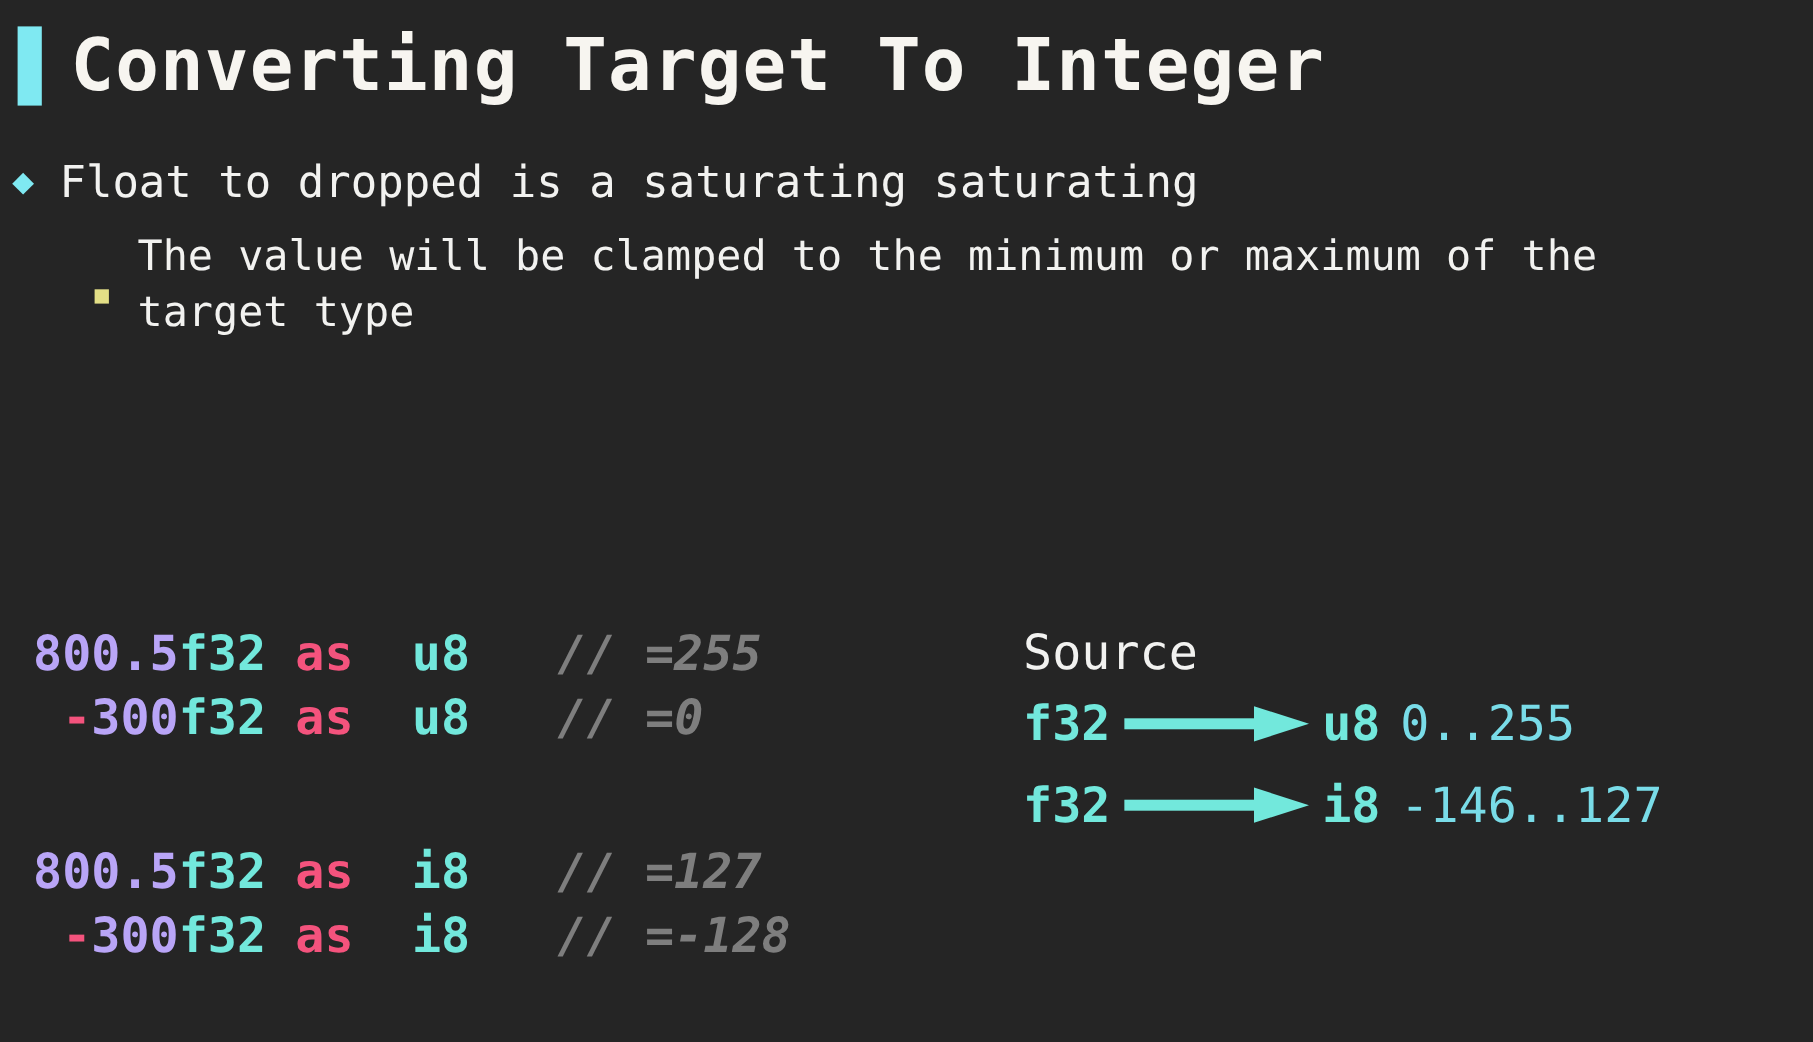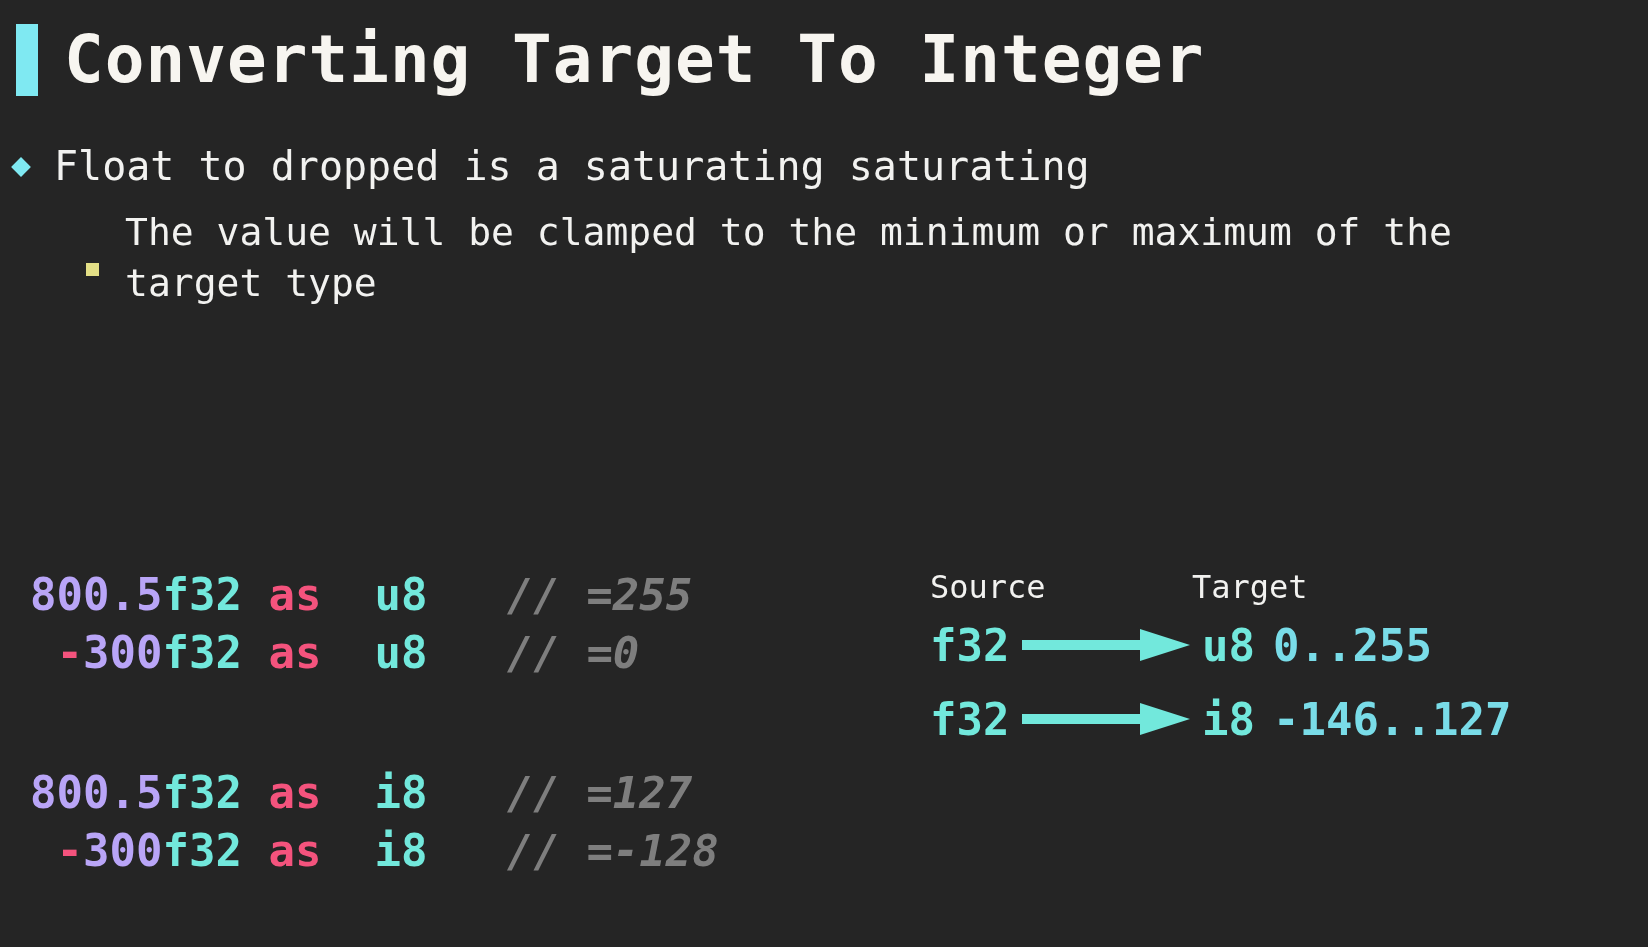--- a/index.html
+++ b/index.html
@@ -115,21 +115,21 @@
   .diagram {
     position: absolute;
     left: 930px;
     top: 568px;
     font-family: "DejaVu Sans Mono", monospace;
   }
   .diag-head {
     display: flex;
     align-items: flex-end;
     color: #F2F2F0;
-    font-size: 32px;
+    font-size: 44px;
     margin-bottom: 10px;
   }
   .diag-head .h-src { width: 262px; }
   .diag-row {
     display: flex;
     align-items: center;
     margin-bottom: 16px;
     height: 58px;
   }
   .d-src {
@@ -148,21 +148,21 @@
   .d-tgt {
     color: #72E8DC;
     font-size: 44px;
     font-weight: bold;
     margin-right: 18px;
     flex: none;
   }
   .d-range {
     color: #79DCE8;
     font-size: 44px;
-    font-weight: bold;
+    font-weight: normal;
     white-space: nowrap;
   }
 </style>
 </head>
 <body>
 
 <div class="title-row">
   <div class="title-bar"></div>
   <div class="title-text">Converting Target To Integer</div>
 </div>
@@ -187,21 +187,20 @@
 <span> <span class="kw">-</span><span class="num">300</span><span class="ty">f32</span> <span class="kw">as</span>  <span class="ty">u8</span>   <span class="cmt">// =0</span></span>
 <span class="gap"></span>
 <span><span class="num">800.5</span><span class="ty">f32</span> <span class="kw">as</span>  <span class="ty">i8</span>   <span class="cmt">// =127</span></span>
 <span> <span class="kw">-</span><span class="num">300</span><span class="ty">f32</span> <span class="kw">as</span>  <span class="ty">i8</span>   <span class="cmt">// =-128</span></span>
 </div>
 
 <div class="diagram">
 
   <div class="diag-head">
     <span class="h-src">Source</span>
-    <span>Target</span>
   </div>
 
   <div class="diag-row">
     <span class="d-src">f32</span>
     <svg class="arrow" viewBox="0 0 170 40">
       <rect x="0" y="15" width="126" height="10" fill="#72E8DC"></rect>
       <polygon points="118,4 168,20 118,36" fill="#72E8DC"></polygon>
     </svg>
     <span class="d-tgt">u8</span>
     <span class="d-range">0..255</span>

